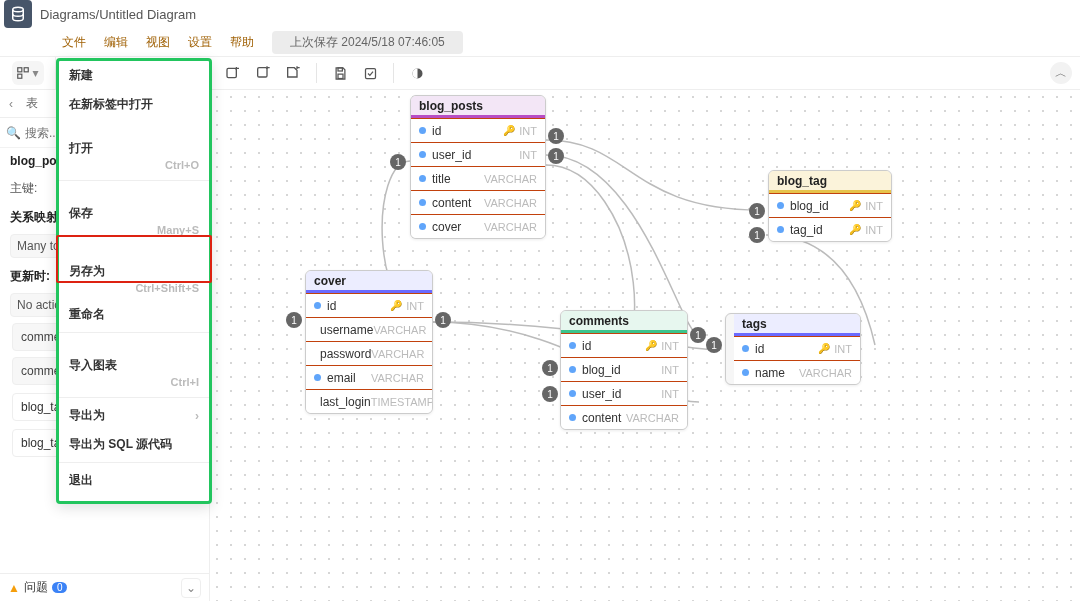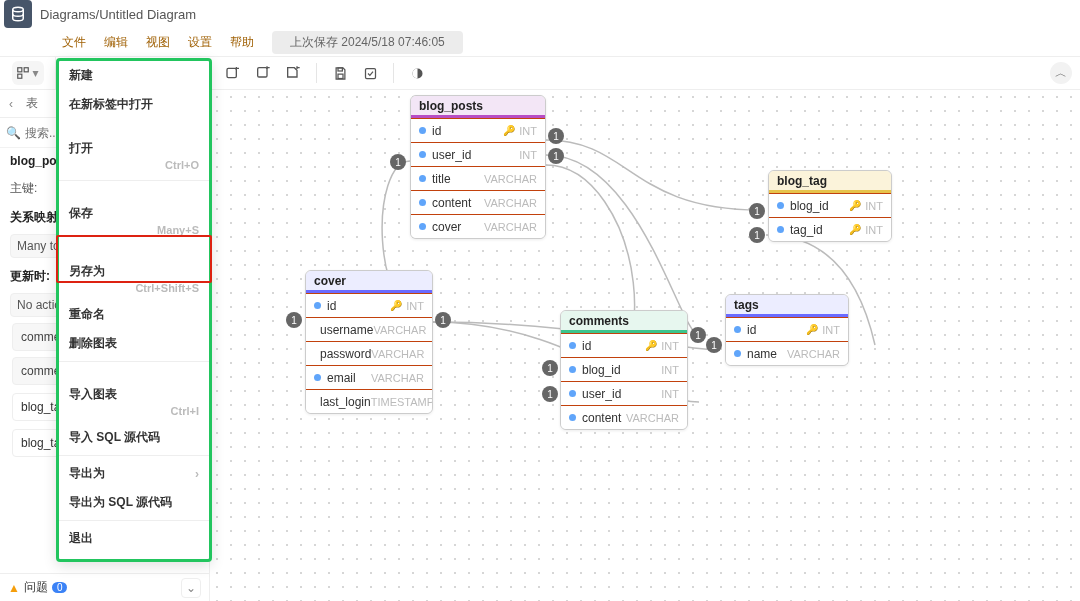--- a/index.html
+++ b/index.html
@@ -165,30 +165,24 @@
       <span>保存</span>
       <span class="dd-shortcut">Many+S</span>
     </div>
   <div class="dd-item">
       <span>另存为</span>
       <span class="dd-shortcut">Ctrl+Shift+S</span>
     </div>
   <div class="dd-item">
       <span>重命名</span>
     </div>
-  <div class="dd-item">
-      <span>删除图表</span>
-    </div>
   <div class="dd-sep"></div>
   <div class="dd-item">
       <span>导入图表</span>
       <span class="dd-shortcut">Ctrl+I</span>
-    </div>
-  <div class="dd-item">
-      <span>导入 SQL 源代码</span>
     </div>
   <div class="dd-sep"></div>
   <div class="dd-item has-sub">
       <span>导出为</span>
     </div>
   <div class="dd-item">
       <span>导出为 SQL 源代码</span>
     </div>
   <div class="dd-sep"></div>
   <div class="dd-item">
@@ -364,21 +358,21 @@
     <div class="ent-row">
         <span class="dot" style="background:#60a5fa"></span>
         <span class="row-name">tag_id</span>
         <span class="row-type">
           <span class="key-ico">🔑</span>
           <span>INT</span>
         </span>
       </div>
   </div>
 
-  <div class="ent" style="left:515px;top:204px;width:124px;">
+  <div class="ent" style="left:515px;top:223px;width:136px;padding-left:8px;">
     <div class="ent-head" style="border-color:#6b6bff;background:#ecedff;">tags</div>
     <div class="ent-row">
         <span class="dot" style="background:#60a5fa"></span>
         <span class="row-name">id</span>
         <span class="row-type">
           <span class="key-ico">🔑</span>
           <span>INT</span>
         </span>
       </div>
     <div class="ent-row">

